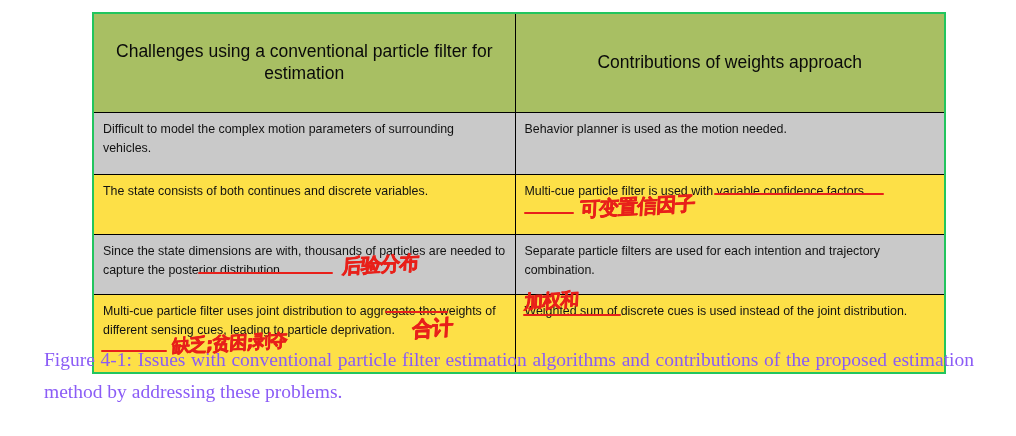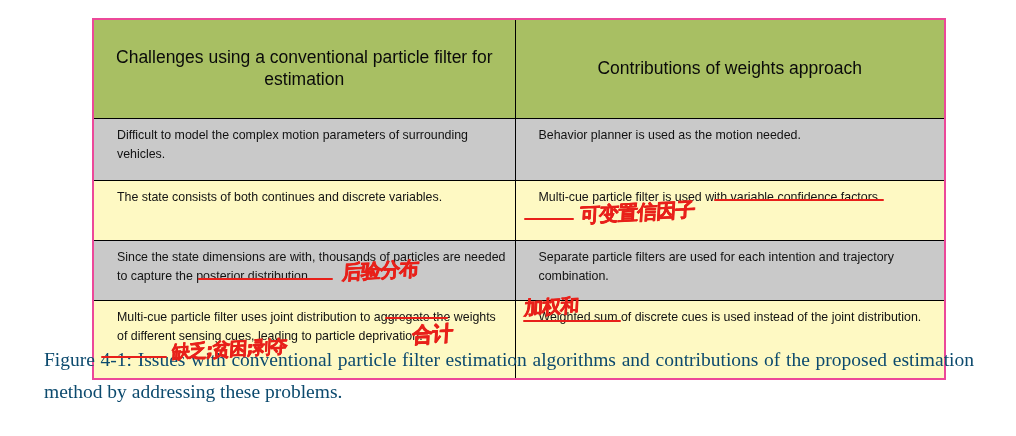--- a/index.html
+++ b/index.html
@@ -13,49 +13,49 @@
     position: relative;
     overflow: hidden;
     font-family: "Liberation Sans", sans-serif;
     -webkit-font-smoothing: antialiased;
   }
 
   
   #figure-table {
     position: absolute;
     left: 92px;
-    top: 18px;
+    top: 12px;
     width: 852px;
     border-collapse: collapse;
     table-layout: fixed;
-    border: 2px solid #ec4899;
+    border: 2px solid #22c55e;
   }
   #figure-table col.c1 { width: 422px; }
   #figure-table col.c2 { width: 430px; }
 
   #figure-table td {
     border: 1px solid #000000;
     vertical-align: top;
-    padding: 7px 9px 8px 23px;
+    padding: 7px 9px 8px 9px;
     position: relative;
   }
 
   .hdr-cell {
     background: #a8bf63;
     text-align: center;
     vertical-align: middle !important;
     font-size: 17.5px;
     line-height: 1.28;
     color: #0a0a0a;
     padding: 14px 16px 16px 16px !important;
     height: 68px;
   }
 
   .row-gray td { background: #c9c9c9; }
-  .row-white td { background: #fef9c3; }
+  .row-white td { background: #fde047; }
 
   .cell-text {
     font-size: 12.4px;
     line-height: 1.52;
     color: #121212;
     position: relative;
     z-index: 2;
     display: block;
   }
 
@@ -88,21 +88,21 @@
 
   
   #caption {
     position: absolute;
     left: 44px;
     top: 344px;
     width: 930px;
     font-family: "Liberation Serif", serif;
     font-size: 19.5px;
     line-height: 1.62;
-    color: #0c4a6e;
+    color: #8b5cf6;
     text-align: justify;
   }
 </style>
 </head>
 <body>
 
 <table id="figure-table">
   <colgroup>
       <col class="c1">
       <col class="c2">

